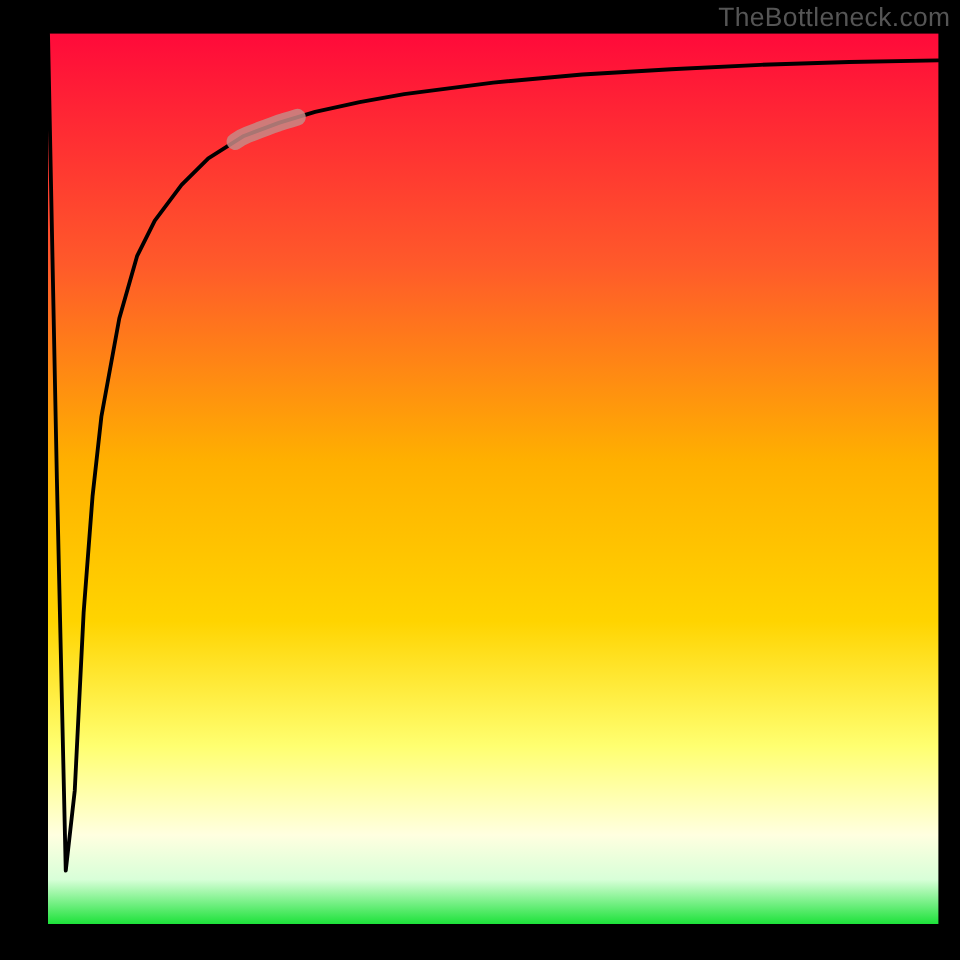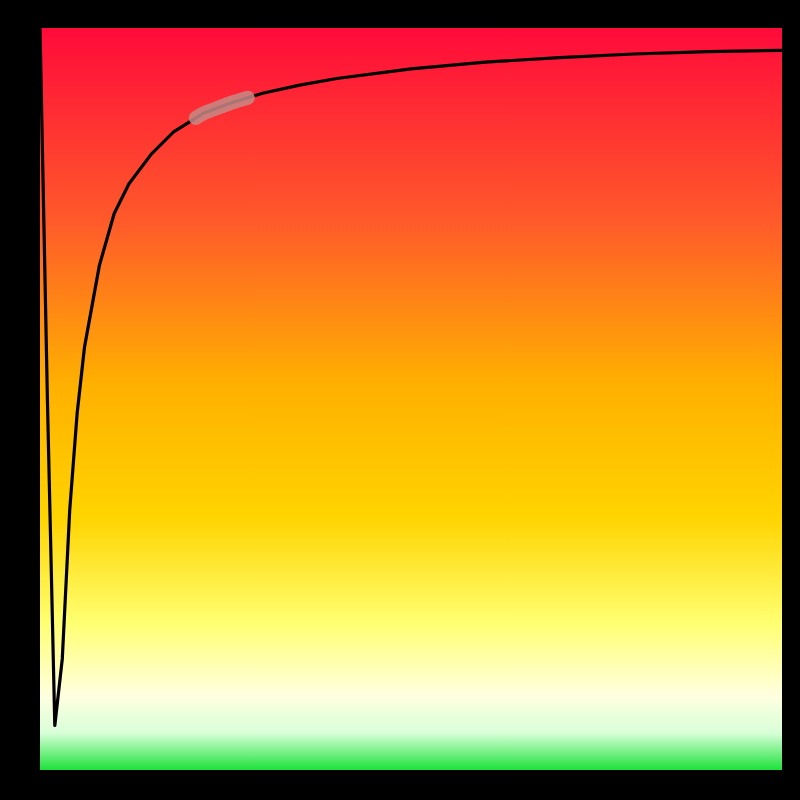--- a/index.html
+++ b/index.html
@@ -51,13 +51,14 @@
       </linearGradient>
     </defs>
 
     <rect x="40" y="28" width="742" height="742" fill="url(#bg-grad)"></rect>
 
     <path id="curve-path" fill="none" stroke="#000000" stroke-width="3.2" stroke-linejoin="round" stroke-linecap="round" d="M40.0 28.0 L47.4 399.0 L54.8 725.5 L62.3 658.7 L69.7 510.3 L77.1 413.8 L84.5 347.1 L99.4 265.4 L114.2 213.5 L129.0 183.8 L151.3 154.1 L173.6 131.9 L203.2 113.3 L232.9 102.2 L262.6 93.3 L299.7 85.1 L336.8 78.5 L411.0 68.8 L485.2 62.1 L559.4 57.7 L633.6 54.0 L707.8 51.7 L782.0 50.3 "></path>
 
     <path id="marker-path" fill="none" stroke="#c78a86" stroke-width="14" stroke-linecap="round" opacity="0.85" d="M195.8 118.0 L201.0 114.7 L206.2 112.2 L211.4 110.3 L216.6 108.3 L221.8 106.4 L227.0 104.4 L232.2 102.5 L237.4 100.9 L242.6 99.3 L247.8 97.7 "></path>
   </svg>
 
+  <div class="watermark">TheBottleneck.com</div>
 </div>
 
 </body></html>

